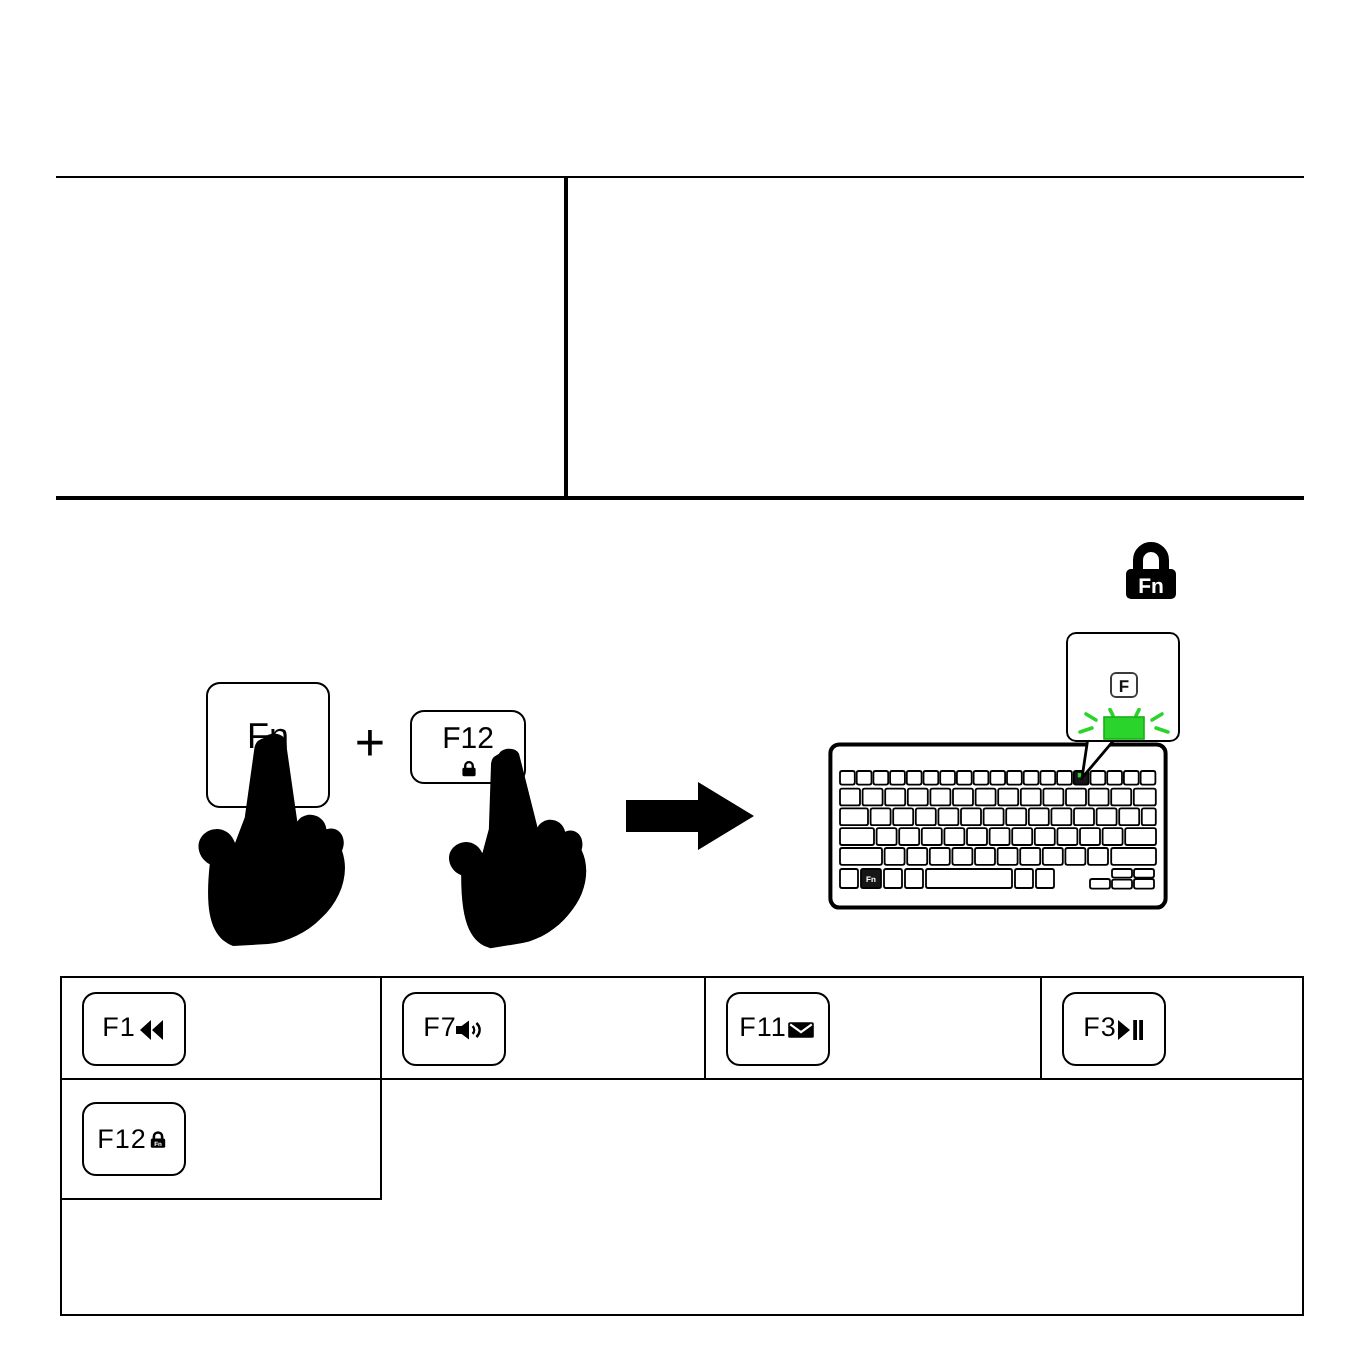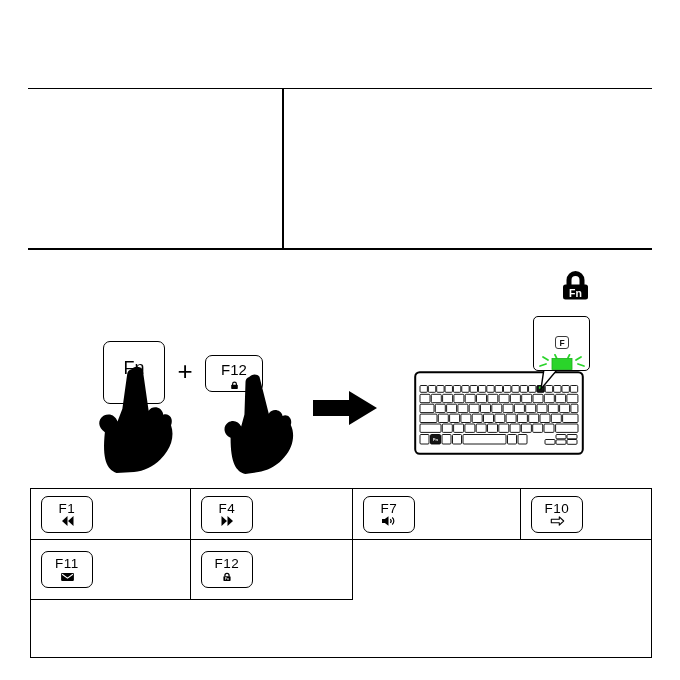--- a/index.html
+++ b/index.html
@@ -32,21 +32,21 @@
                font-size:8.5px;font-weight:bold;display:flex;align-items:center;justify-content:center;color:#111;}
   .popup .glow{position:absolute;left:4px;top:37px;}
 
   
   .fn-grid{left:30px;top:488px;width:622px;height:170px;border:1.7px solid #000;box-sizing:border-box;
            display:grid;grid-template-columns:160px 162px 168px 1fr;grid-template-rows:51px 60px 1fr;}
   .fn-grid .cell{display:flex;align-items:center;padding-left:10px;box-sizing:border-box;}
   .fn-grid .cell:not(:nth-child(4n)){border-right:1.6px solid #000;}
   .fn-grid .cell:nth-child(-n+8){border-bottom:1.6px solid #000;}
   .smallkey{width:52px;height:37px;border:1.7px solid #000;border-radius:7px;background:#fff;box-sizing:border-box;
-            display:flex;flex-direction:column;align-items:center;justify-content:center;line-height:1;}
+            display:flex;flex-direction:row;align-items:center;justify-content:center;line-height:1;}
   .smallkey .klabel{font-size:13.5px;letter-spacing:0.5px;}
   .smallkey .kicon{height:10px;margin-top:1px;display:flex;align-items:center;}
 </style>
 </head>
 <body>
 
 <div class="abs top-table">
   <div class="vdiv"></div>
 </div>
 
@@ -202,57 +202,49 @@
         <span class="klabel">F1</span>
         <span class="kicon">
           <svg width="15" height="10" viewBox="0 0 14 10">
             <path fill="#000" d="M7,0 L1.5,5 L7,10 Z M13,0 L7.5,5 L13,10 Z"></path>
           </svg>
         </span>
       </div>
     </div>
     <div class="cell">
       <div class="smallkey">
-        <span class="klabel">F4</span>
-        <span class="kicon">
-          <svg width="15" height="10" viewBox="0 0 14 10">
-            <path fill="#000" d="M1,0 L6.5,5 L1,10 Z M7,0 L12.5,5 L7,10 Z"></path>
-          </svg>
-        </span>
-      </div>
-    </div>
-    <div class="cell">
-      <div class="smallkey">
         <span class="klabel">F7</span>
         <span class="kicon">
           <svg width="14" height="10" viewBox="0 0 14 10">
             <polygon fill="#000" points="0,3 2.8,3 6.5,0.2 6.5,9.8 2.8,7 0,7"></polygon>
             <path d="M8.3,3.1 A2.7,2.7 0 0 1 8.3,6.9" fill="none" stroke="#000" stroke-width="1.2"></path>
             <path d="M10.2,1.5 A4.6,4.6 0 0 1 10.2,8.5" fill="none" stroke="#000" stroke-width="1.2"></path>
           </svg>
         </span>
       </div>
     </div>
     <div class="cell">
       <div class="smallkey">
-        <span class="klabel">F10</span>
-        <span class="kicon">
-          <svg width="15" height="10" viewBox="0 0 14 10">
-            <polygon points="8.8,0.8 8.8,3.2 0.8,3.2 0.8,6.8 8.8,6.8 8.8,9.2 13.2,5" fill="#fff" stroke="#000" stroke-width="1.1" stroke-linejoin="round"></polygon>
-          </svg>
-        </span>
-      </div>
-    </div>
-    <div class="cell">
-      <div class="smallkey">
         <span class="klabel">F11</span>
         <span class="kicon">
           <svg width="15" height="10" viewBox="0 0 14 10">
             <rect x="0.6" y="1.1" width="12.8" height="7.8" rx="0.8" fill="#000"></rect>
             <polyline points="1.6,2.2 7,6.1 12.4,2.2" fill="none" stroke="#fff" stroke-width="1.1"></polyline>
+          </svg>
+        </span>
+      </div>
+    </div>
+    <div class="cell">
+      <div class="smallkey">
+        <span class="klabel">F3</span>
+        <span class="kicon">
+          <svg width="14" height="10" viewBox="0 0 14 10">
+            <path fill="#000" d="M1,0 L7,5 L1,10 Z"></path>
+            <rect x="8.6" y="0" width="1.9" height="10" fill="#000"></rect>
+            <rect x="11.6" y="0" width="1.9" height="10" fill="#000"></rect>
           </svg>
         </span>
       </div>
     </div>
     <div class="cell">
       <div class="smallkey">
         <span class="klabel">F12</span>
         <span class="kicon">
           <svg width="12" height="10" viewBox="0 0 14 10.5">
             <path d="M4.6,4.6 V3.3 a2.4,2.4 0 0 1 4.8,0 V4.6" fill="none" stroke="#000" stroke-width="1.5"></path>

